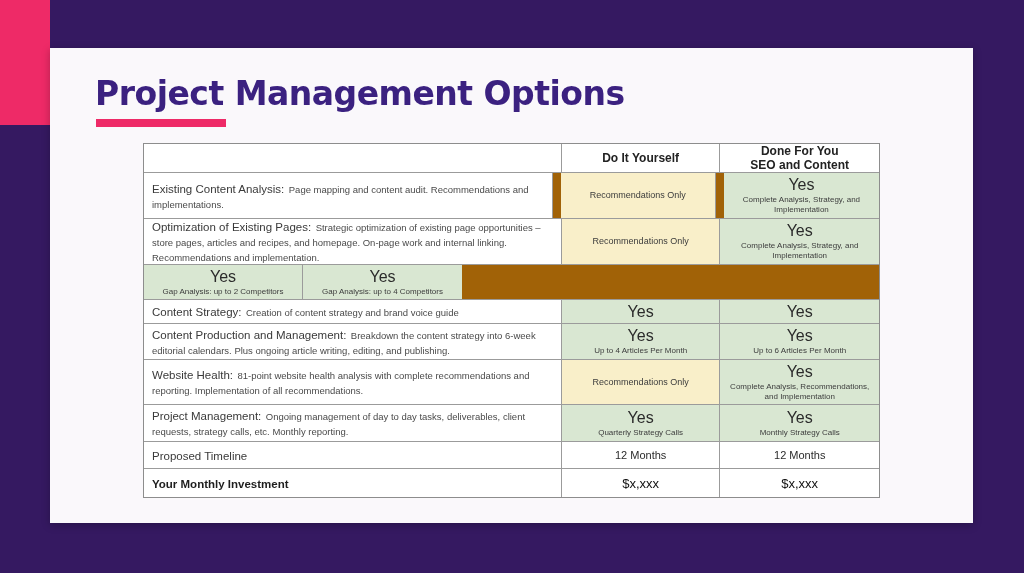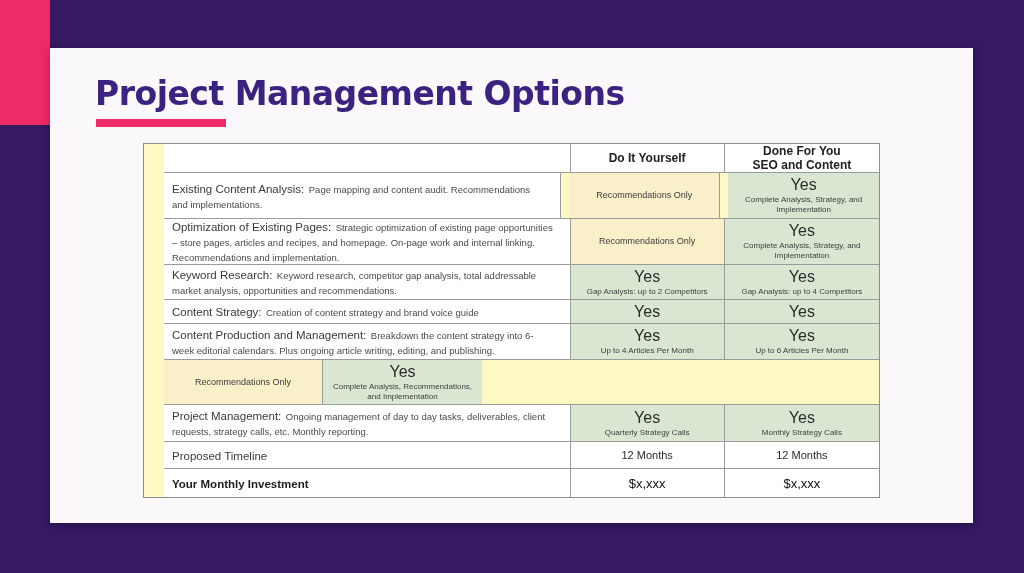--- a/index.html
+++ b/index.html
@@ -43,24 +43,23 @@
     left: 46px; top: 71px;
     width: 130px; height: 8px;
     background: #ee2a67;
   }
 
   
   .ctable {
     position: absolute;
     left: 93px; top: 95px;
     width: 737px;
-    background: #fef9c3;
+    background: #a16207;
     border: 1px solid #8d8d8d;
     color: #2e2e2e;
-    padding-left: 20px;
   }
   .trow { display: flex; border-bottom: 1px solid #9b9b9b; }
   .trow:last-child { border-bottom: none; }
   .td { overflow: hidden; }
   .td-desc {
     width: 419px;
     border-right: 1px solid #9b9b9b;
     display: flex; flex-direction: column; justify-content: center;
     padding: 2px 14px 2px 8px;
     background: #ffffff;
@@ -150,26 +149,20 @@
         <div class="td td-cell mid bg-yellow">
           <div class="cell-small">Recommendations Only</div>
         </div>
         <div class="td td-cell bg-green">
           <div class="cell-main">Yes</div>
           <div class="cell-sub">Complete Analysis, Strategy, and Implementation</div>
         </div>
       </div>
 
       <div class="trow h-r2">
-        <div class="td td-desc">
-          <div class="desc-line">
-            <span class="row-label">Keyword Research:</span>
-            <span class="row-desc">Keyword research, competitor gap analysis, total addressable market analysis, opportunities and recommendations.</span>
-          </div>
-        </div>
         <div class="td td-cell mid bg-green">
           <div class="cell-main">Yes</div>
           <div class="cell-sub">Gap Analysis: up to 2 Competitors</div>
         </div>
         <div class="td td-cell bg-green">
           <div class="cell-main">Yes</div>
           <div class="cell-sub">Gap Analysis: up to 4 Competitors</div>
         </div>
       </div>
 
@@ -199,20 +192,26 @@
           <div class="cell-main">Yes</div>
           <div class="cell-sub">Up to 4 Articles Per Month</div>
         </div>
         <div class="td td-cell bg-green">
           <div class="cell-main">Yes</div>
           <div class="cell-sub">Up to 6 Articles Per Month</div>
         </div>
       </div>
 
       <div class="trow h-r5">
+        <div class="td td-desc">
+          <div class="desc-line">
+            <span class="row-label">Website Health:</span>
+            <span class="row-desc">81-point website health analysis with complete recommendations and reporting. Implementation of all recommendations.</span>
+          </div>
+        </div>
         <div class="td td-cell mid bg-yellow">
           <div class="cell-small">Recommendations Only</div>
         </div>
         <div class="td td-cell bg-green">
           <div class="cell-main">Yes</div>
           <div class="cell-sub">Complete Analysis, Recommendations, and Implementation</div>
         </div>
       </div>
 
       <div class="trow h-r6">

